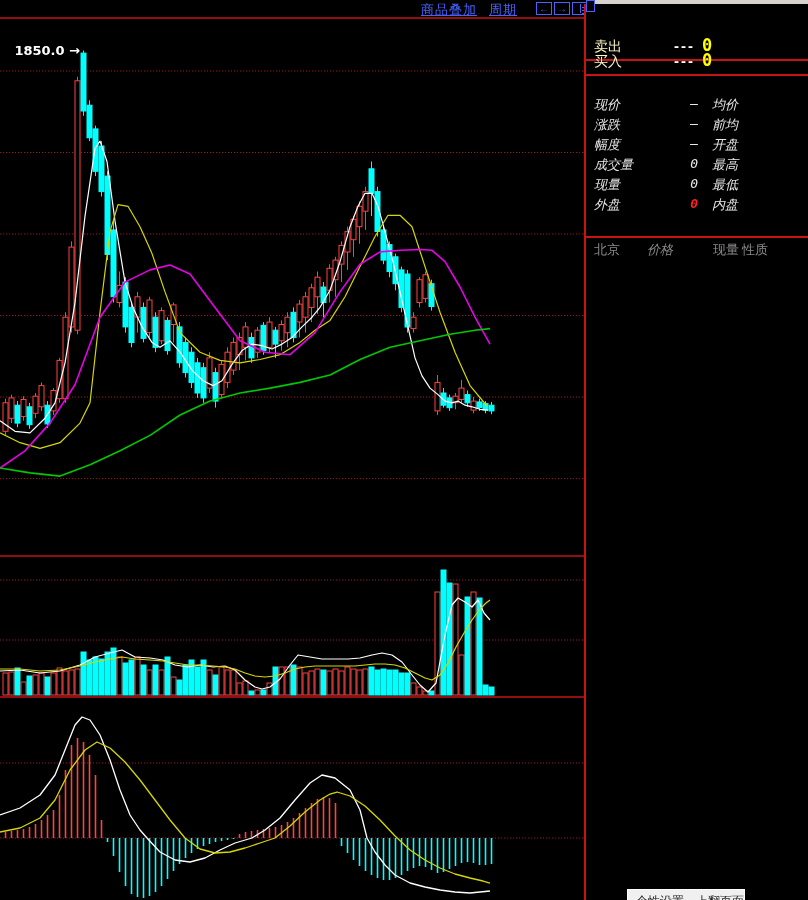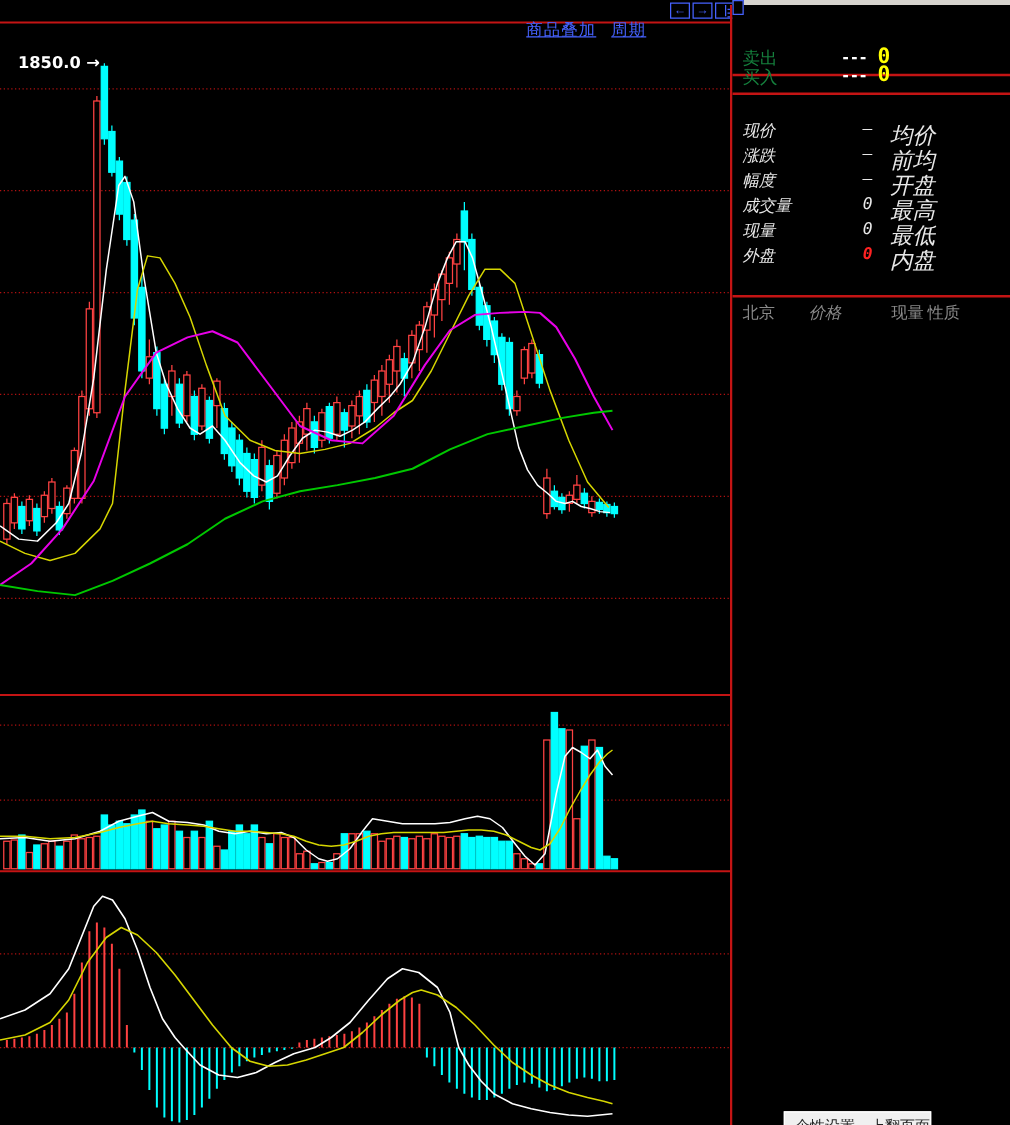--- a/index.html
+++ b/index.html
@@ -6,21 +6,21 @@
   html,body { width:808px; height:900px; background:#000; overflow:hidden;
     font-family:"Liberation Sans","DejaVu Sans",sans-serif; }
   #app { position:relative; width:808px; height:900px; background:#000; }
 
   
   #chart { position:absolute; left:0; top:0; }
 
   
   .toolbar { position:absolute; left:0; top:0; width:586px; height:17px; }
   .tb-link { position:absolute; top:1px; color:#4662ff; font-size:13px;
-    text-decoration:underline; cursor:pointer; letter-spacing:1px;margin-top:14px; }
+    text-decoration:underline; cursor:pointer; letter-spacing:1px; }
   .tb-link.overlay { left:421px; }
   .tb-link.period { left:489px; }
   .tb-icon { position:absolute; top:2px; width:16px; height:13px;
     border:1px solid #4662ff; color:#4662ff; font-size:10px; line-height:11px;
     text-align:center; background:#000; cursor:pointer; }
   .tb-icon.i1 { left:536px; }
   .tb-icon.i2 { left:554px; }
   .tb-icon.i3 { left:572px; }
   .tb-icon.i3 i { display:block; position:absolute; right:4px; top:1px; bottom:1px;
     border-left:1px solid #4662ff; width:3px; }
@@ -36,33 +36,33 @@
   .panel-corner { position:absolute; left:0; top:0; width:9px; height:12px;
     border:1px solid #4662ff; background:#000; }
   .title-box { position:absolute; left:0; top:4px; width:222px; height:28px;
     border-top:2px solid #c41414; border-bottom:2px solid #c41414; border-right:1px solid #c41414;
     text-align:center; }
   .title-box span { color:#ffff00; font-size:17px; font-weight:bold; line-height:26px; letter-spacing:1px; }
   .trade-row { position:absolute; left:0; width:222px; height:29px;
     border-bottom:2px solid #c41414; }
   .trade-row.sell { top:32px; }
   .trade-row.buy  { top:47px; }
-  .trade-row .tl { position:absolute; left:8px; top:6px; color:#15803d; font-size:14px; }
+  .trade-row .tl { position:absolute; left:8px; top:6px; color:#fef9c3; font-size:14px; }
   .trade-row .td { position:absolute; left:88px; top:5px; color:#ffffff; font-size:15px;
     font-weight:bold; letter-spacing:2px; }
   .trade-row .tv { position:absolute; left:116px; top:3px; color:#ffff00; font-size:17px;
     font-weight:bold; font-family:"DejaVu Sans Mono",monospace; }
   .qrows { position:absolute; left:0; top:94px; width:222px; }
   .qrow { height:20px; position:relative;font-style:italic; }
   .qrow .ql { position:absolute; left:8px; top:2px; color:#e8e8e8; font-size:13px; }
   .qrow .qv { position:absolute; left:54px; width:58px; top:2px; text-align:right;
     color:#e8e8e8; font-size:13px; font-family:"DejaVu Sans Mono",monospace; }
   .qrow .qv.yellow { color:#ffff00; font-weight:bold; }
   .qrow .qv.red { color:#ff2222; font-weight:bold; }
-  .qrow .qr { position:absolute; left:126px; top:2px; color:#e8e8e8; font-size:18px; }
+  .qrow .qr { position:absolute; left:126px; top:2px; color:#e8e8e8; font-size:13px; }
   .qsep { position:absolute; left:0; top:236px; width:222px; height:2px; background:#c41414; }
   .whead { position:absolute; left:0; top:240px; width:222px; height:18px;text-align:center; }
   .whead span { position:absolute; top:1px; color:#8a8a8a; font-size:13px; }
   .whead span:nth-child(1){ left:8px; }
   .whead span:nth-child(2){ left:61px;font-style:italic; }
   .whead span:nth-child(3){ left:127px; }
   .whead span:nth-child(4){ left:156px; }
 
   
   .popup { position:absolute; left:627px; top:889px; width:118px; height:22px;

